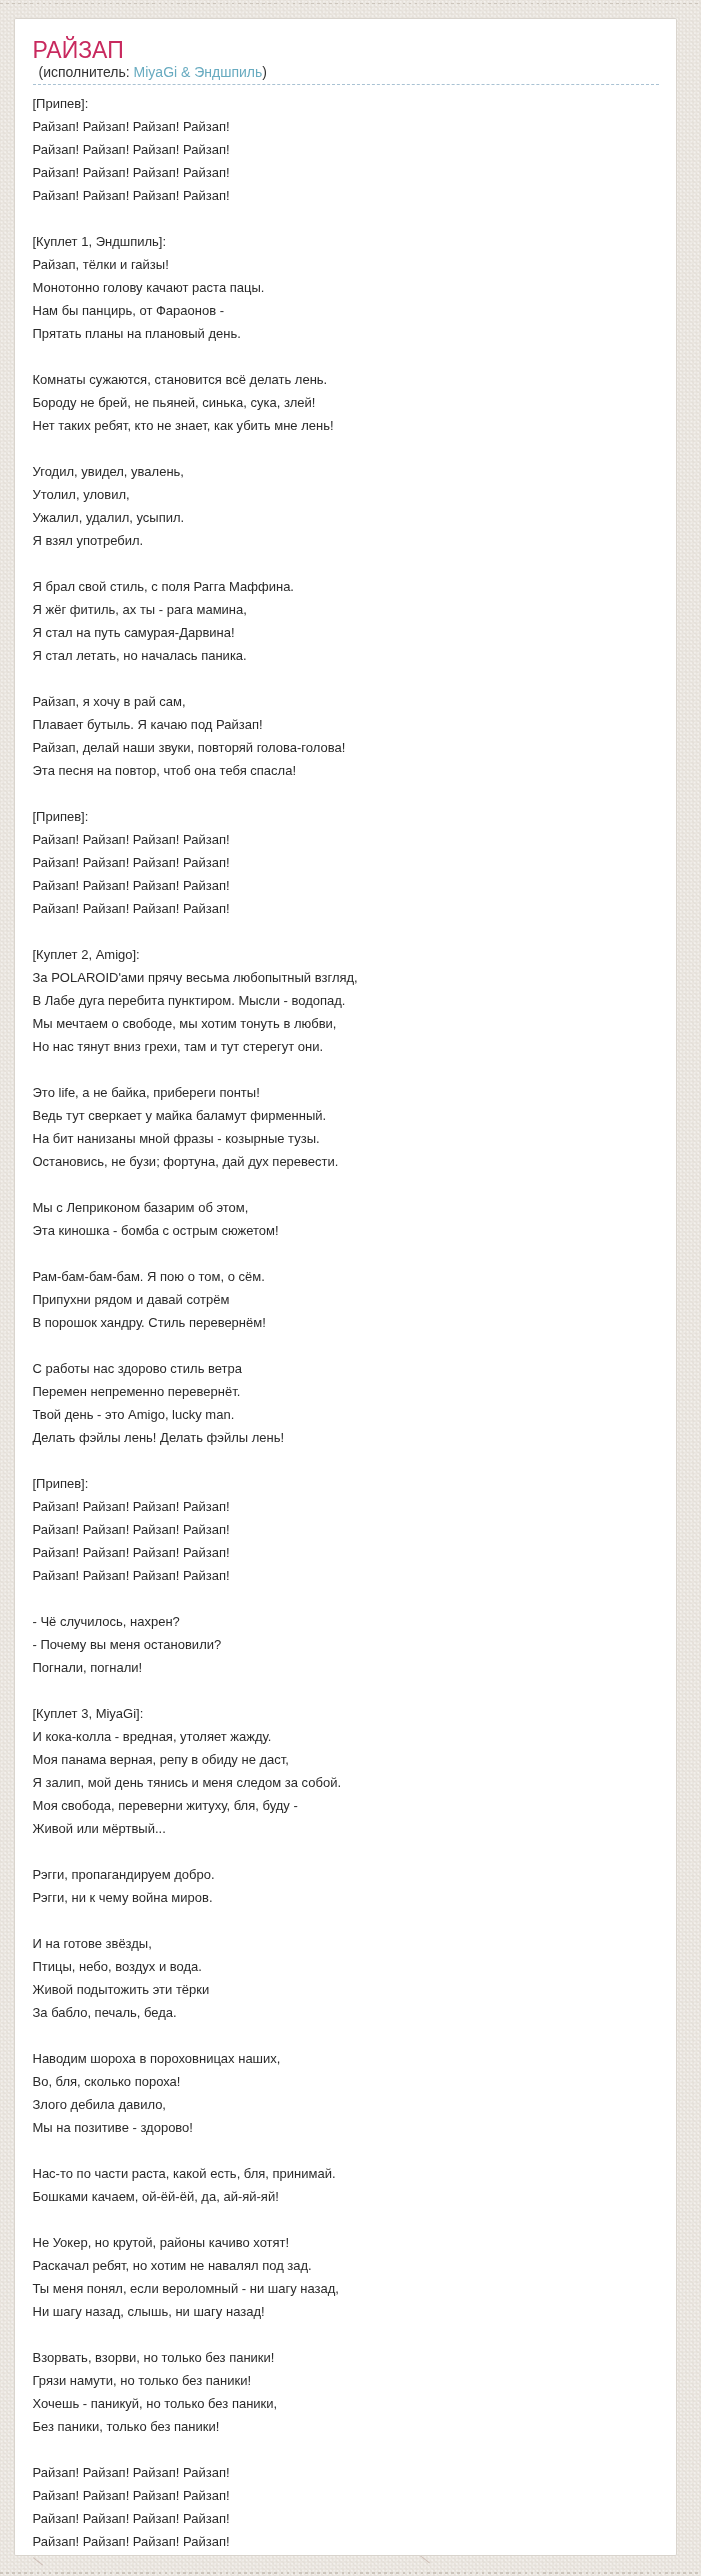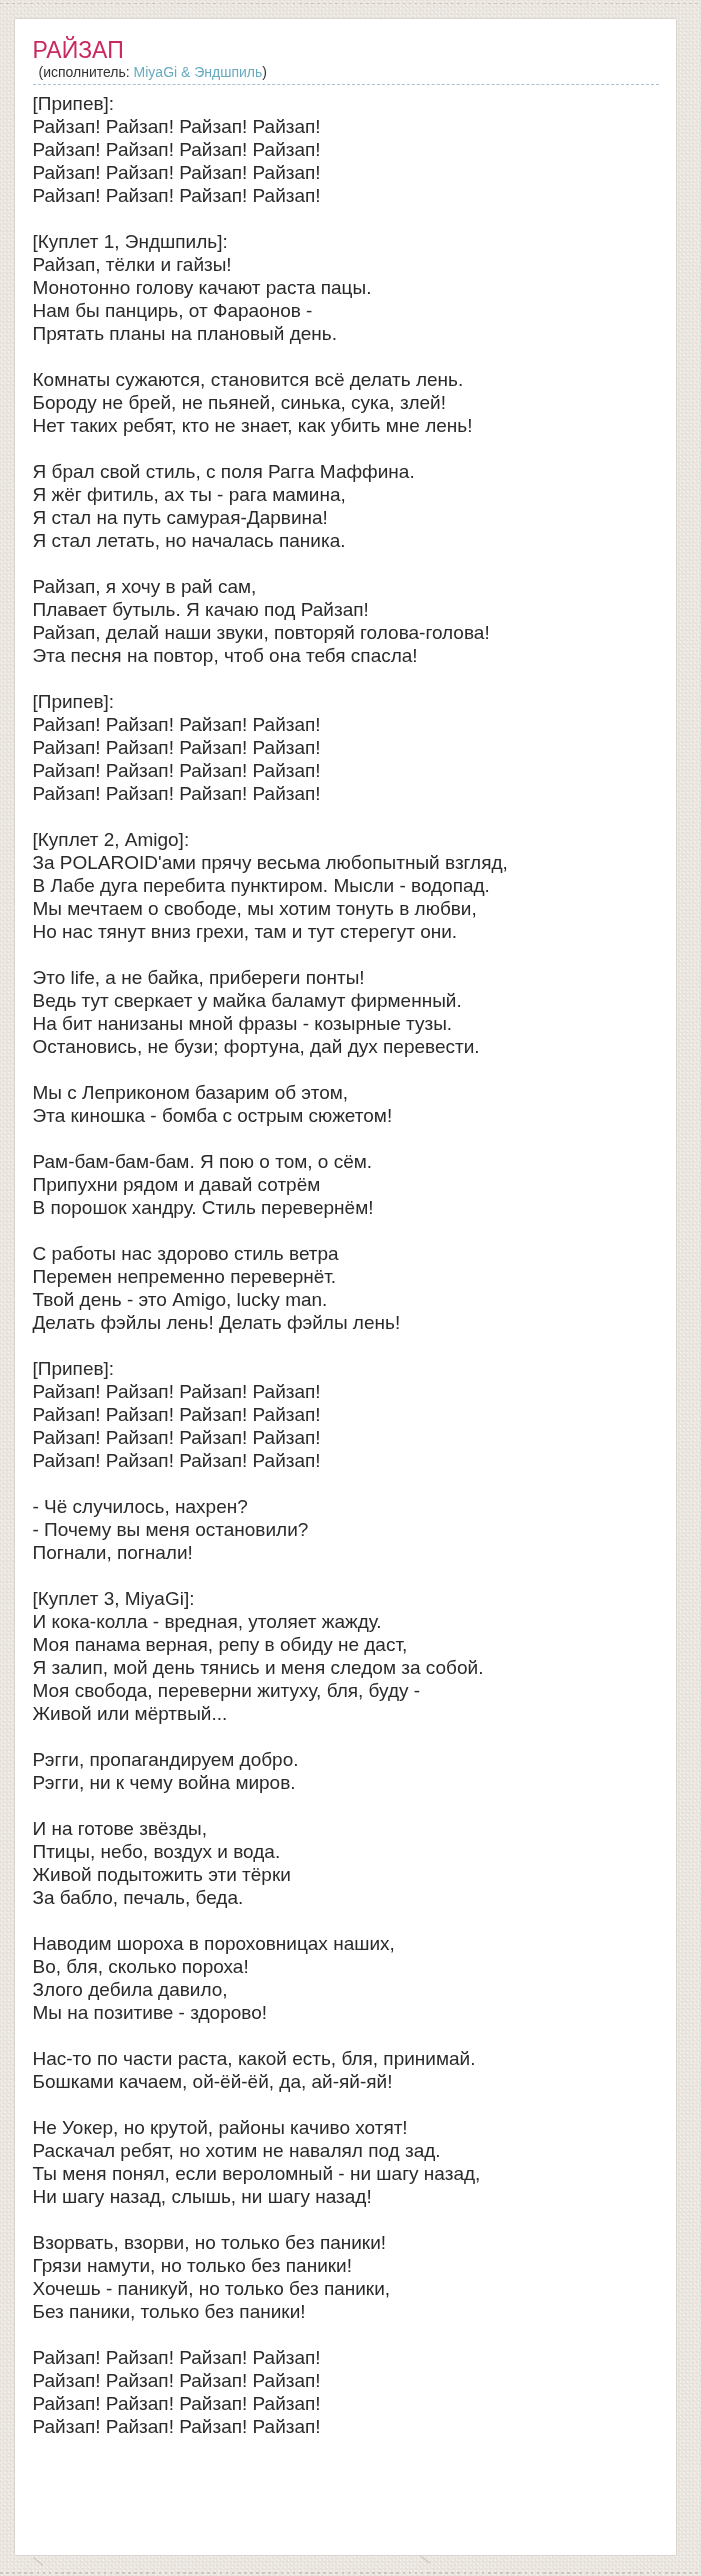--- a/index.html
+++ b/index.html
@@ -67,21 +67,21 @@
     color:#333333;
     padding-left:6px;
   }
   .artist-line a{
     color:var(--artist_link,#68abc0);
     text-decoration:none;
     cursor:pointer;
   }
   .lyrics{
     margin-top:7px;
-    font-size:19px;
+    font-size:13px;
     line-height:23px;
     color:var(--body_text,#2a2a2a);
   }
   .stanza + .stanza{margin-top:23px;}
   .line{white-space:nowrap;}
 </style>
 </head>
 <body>
 
 <div class="page">
@@ -112,20 +112,26 @@
           <div class="line">Монотонно голову качают раста пацы.</div>
           <div class="line">Нам бы панцирь, от Фараонов -</div>
           <div class="line">Прятать планы на плановый день.</div>
         </div>
         <div class="stanza">
           <div class="line">Комнаты сужаются, становится всё делать лень.</div>
           <div class="line">Бороду не брей, не пьяней, синька, сука, злей!</div>
           <div class="line">Нет таких ребят, кто не знает, как убить мне лень!</div>
         </div>
         <div class="stanza">
+          <div class="line">Угодил, увидел, увалень,</div>
+          <div class="line">Утолил, уловил,</div>
+          <div class="line">Ужалил, удалил, усыпил.</div>
+          <div class="line">Я взял употребил.</div>
+        </div>
+        <div class="stanza">
           <div class="line">Я брал свой стиль, с поля Рагга Маффина.</div>
           <div class="line">Я жёг фитиль, ах ты - рага мамина,</div>
           <div class="line">Я стал на путь самурая-Дарвина!</div>
           <div class="line">Я стал летать, но началась паника.</div>
         </div>
         <div class="stanza">
           <div class="line">Райзап, я хочу в рай сам,</div>
           <div class="line">Плавает бутыль. Я качаю под Райзап!</div>
           <div class="line">Райзап, делай наши звуки, повторяй голова-голова!</div>
           <div class="line">Эта песня на повтор, чтоб она тебя спасла!</div>

